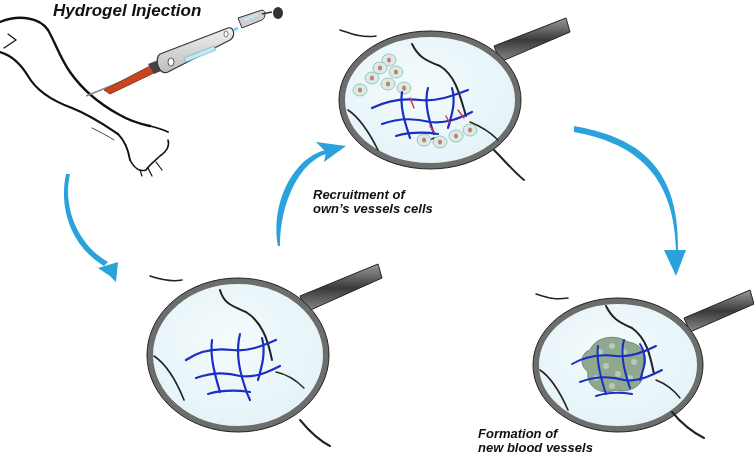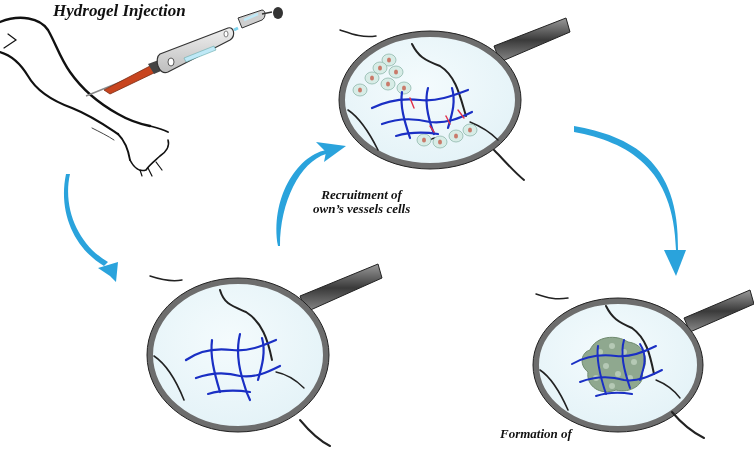--- a/index.html
+++ b/index.html
@@ -1,30 +1,30 @@
 <!DOCTYPE html>
 <html><head>
 <meta charset="utf-8">
 <style>
   html, body { margin: 0; padding: 0; background: #ffffff; }
   body { width: 754px; height: 467px; position: relative; overflow: hidden; }
   #stage { position: absolute; left: 0; top: 0; width: 754px; height: 467px; }
   .label {
     position: absolute;
-    font-family: Liberation Serif, serif;
+    font-family: Liberation Sans, sans-serif;
     font-style: italic;
     font-weight: bold;
     color: #111111;
     line-height: 1.1;
     white-space: nowrap;
   }
   .title-label { left: 53px; top: 2px; font-size: 17px; }
-  .step-label { font-size: 13px; text-align: center; }
+  .step-label { font-size: 13px; }
   #lbl-recruit { left: 313px; top: 188px; }
-  #lbl-formation { left: 500px; top: 427px; }
+  #lbl-formation { left: 478px; top: 427px; }
 </style>
 </head>
 <body>
 
 <svg id="stage" viewBox="0 0 754 467" xmlns="http://www.w3.org/2000/svg">
   <defs>
     <radialGradient id="lensGrad" cx="45%" cy="40%" r="65%">
       <stop offset="0%" stop-color="#f4fbfd"></stop>
       <stop offset="100%" stop-color="#e3f2f7"></stop>
     </radialGradient>
@@ -191,13 +191,14 @@
 
 <div class="label title-label" id="lbl-title">Hydrogel Injection</div>
 
 <div class="label step-label" id="lbl-recruit">
   <div>Recruitment of</div>
   <div>own’s vessels cells</div>
 </div>
 
 <div class="label step-label" id="lbl-formation">
   <div>Formation of</div>
+  <div>new blood vessels</div>
 </div>
 
 </body></html>

